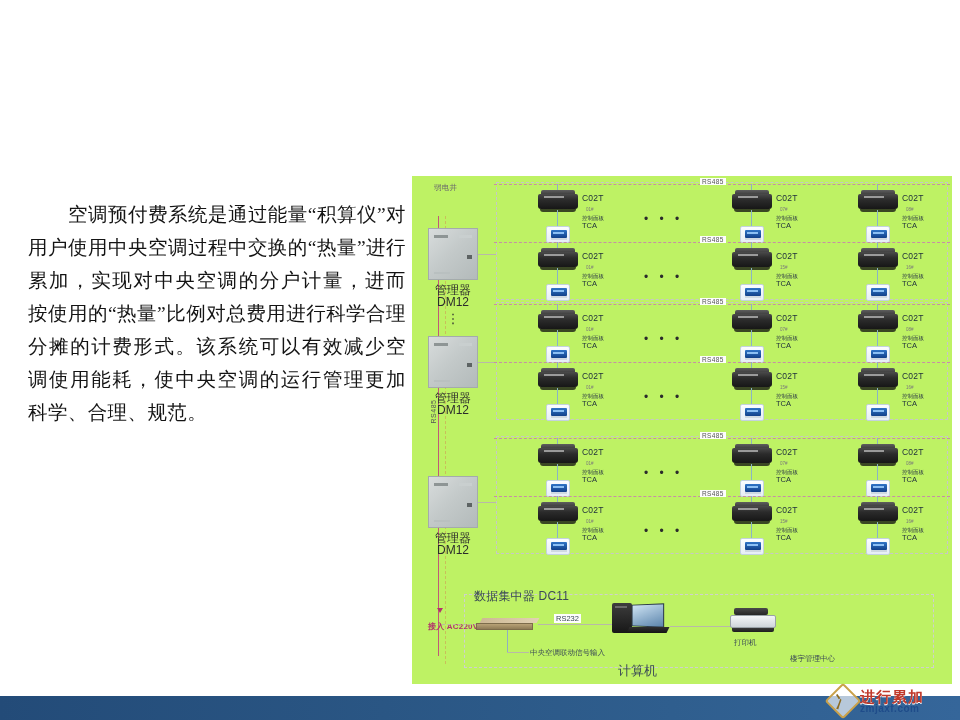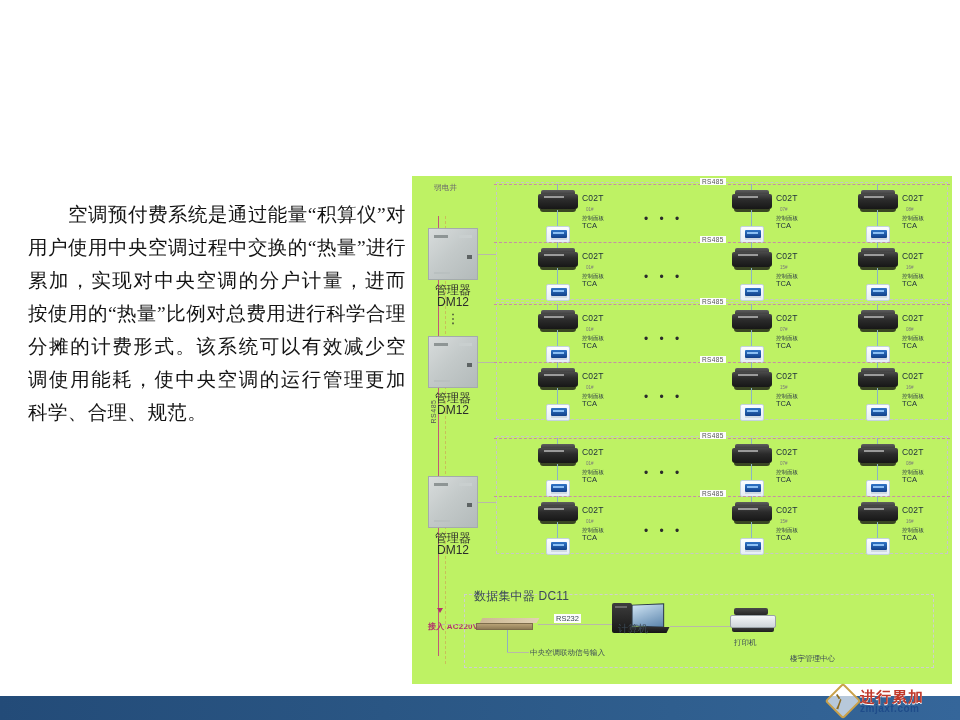--- a/index.html
+++ b/index.html
@@ -247,22 +247,22 @@
     background:linear-gradient(160deg,#cfe4f4,#5d86ad);
     border:1px solid #2c3b49;
     transform:perspective(90px) rotateY(-18deg);
   }
   .kbd{
     position:absolute; left:16px; top:26px; width:40px; height:6px;
     background:linear-gradient(180deg,#2f2f2f,#141414);
     transform:skewX(-26deg);
   }
   .cpu-label{
-    position:absolute; left:206px; top:446px;
-    font-size:10px; color:#3b4a56;
+    position:absolute; left:206px; top:486px;
+    font-size:13px; color:#3b4a56;
   }
   .printer{
     position:absolute; left:318px; top:432px; width:46px; height:26px;
   }
   .printer .ptop{
     position:absolute; left:4px; top:0; width:34px; height:7px;
     background:linear-gradient(180deg,#4a4a4a,#262626); border-radius:2px;
   }
   .printer .pbody{
     position:absolute; left:0; top:7px; width:46px; height:13px;

